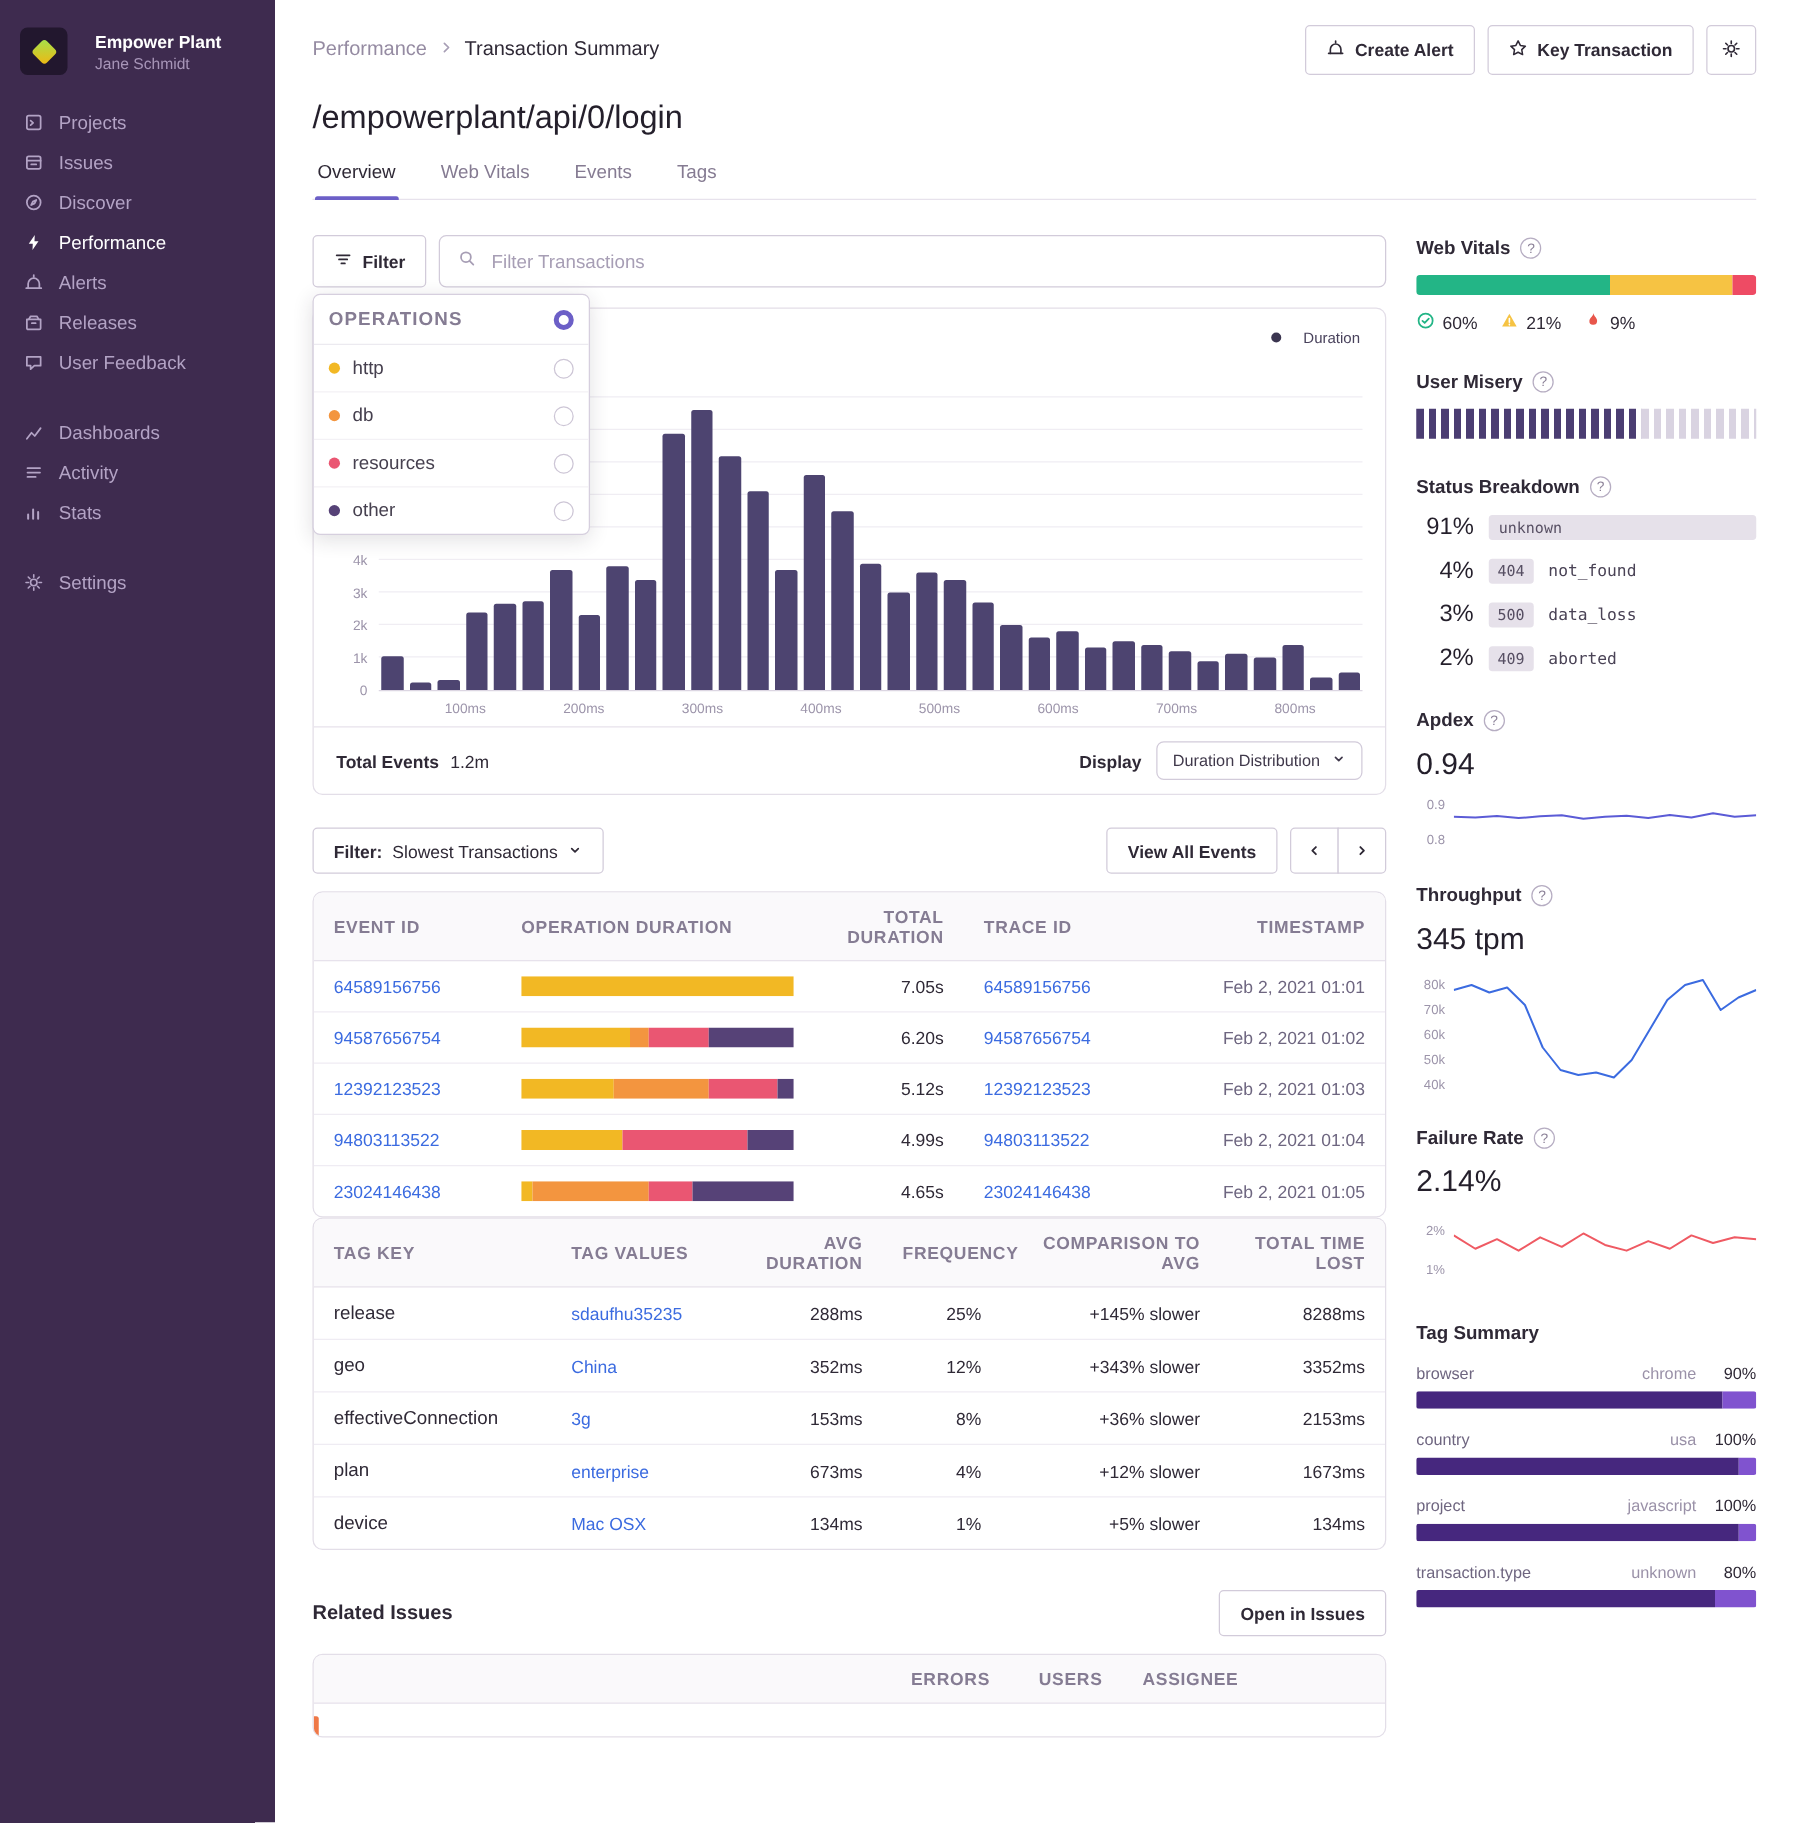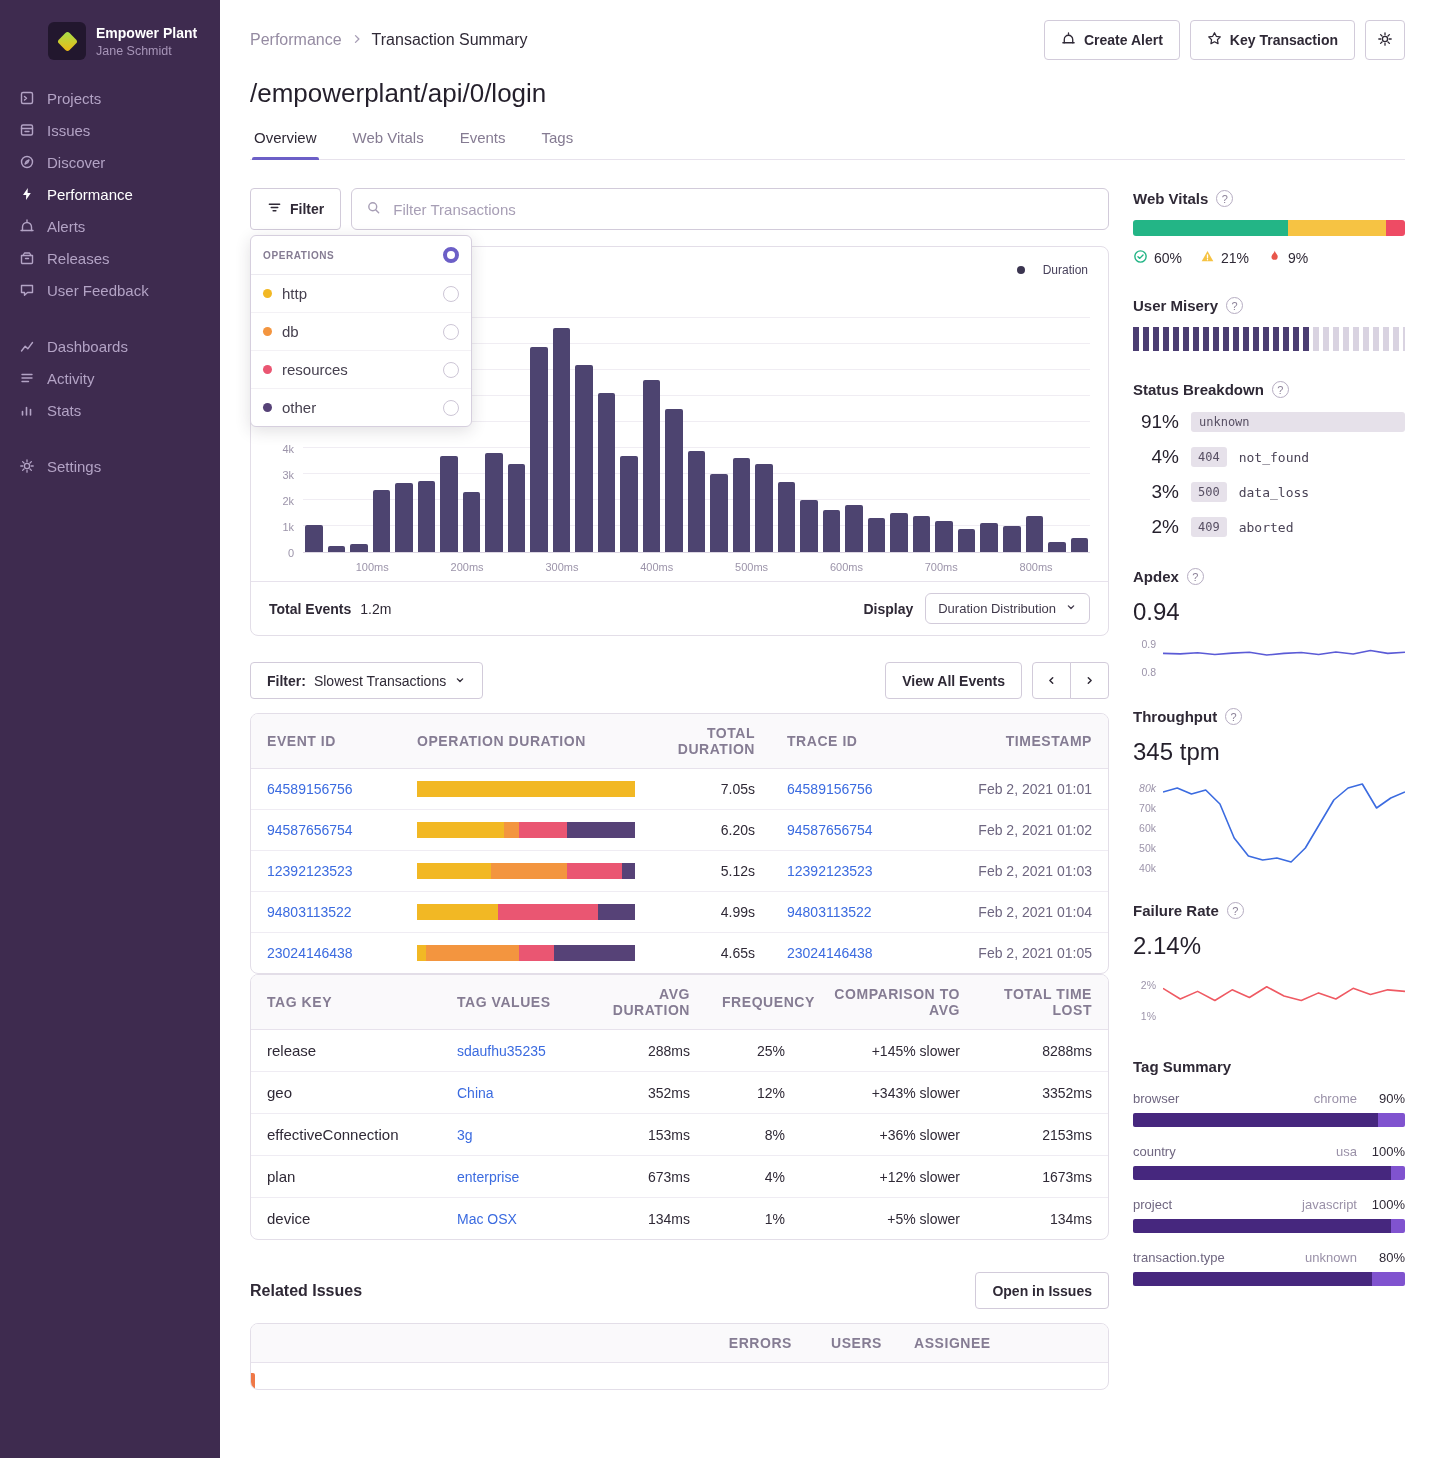--- a/index.html
+++ b/index.html
@@ -1,21 +1,21 @@
 <!DOCTYPE html>
 <html><head>
 <meta charset="utf-8">
 <style>
   * { box-sizing: border-box; }
   body { margin:0; width:1440px; min-height:1458px; font-family:"Liberation Sans", sans-serif; background:#fff; color:#2f2936; }
   .app { display:flex; min-height:1458px; }
 
   
   .sidebar { width:220px; flex-shrink:0; background:#3e2b4f; color:#b3a3c5; display:flex; flex-direction:column; padding:14px 0 18px; }
-  .org { display:flex; gap:10px; padding:8px 16px 22px; align-items:center;margin-left:32px; }
+  .org { display:flex; gap:22px; padding:8px 16px 22px; align-items:center; }
   .logo { width:38px; height:38px; border-radius:6px; background:#22172e; display:flex; align-items:center; justify-content:center; flex-shrink:0; }
   .logo-diamond { width:15px; height:15px; transform:rotate(45deg); background:linear-gradient(135deg,#a4e24c,#f0b712); border-radius:3px; }
   .org-name { color:#fff; font-weight:700; font-size:14px; }
   .user-name { color:#a795b8; font-size:12.5px; margin-top:3px; }
   .nav-item { display:flex; align-items:center; gap:11px; padding:7px 18px; font-size:15px; color:#b3a3c5; cursor:pointer; }
   .nav-item.active { color:#fff; }
   .nicon { width:18px; height:18px; display:flex; align-items:center; justify-content:center; flex-shrink:0; }
   .nav-group { margin-top:24px; }
   .sidebar-footer { margin-top:auto; }
 
@@ -35,21 +35,21 @@
   .content-row { display:flex; gap:24px; margin-top:28px; }
   .primary { flex:1; min-width:0; }
   .rail { width:272px; flex-shrink:0; padding-top:2px; }
 
   
   .filter-row { display:flex; gap:10px; position:relative; margin-bottom:16px; }
   .search-box { flex:1; display:flex; align-items:center; gap:10px; border:1px solid #d2cbda; border-radius:6px; padding:0 14px; height:42px; color:#a299b0; }
   .search-box input { border:0; outline:0; flex:1; font-size:15px; color:#2f2936; font-family:inherit; background:transparent; }
   .search-box input::placeholder { color:#a79eb5; }
   .dropdown { position:absolute; top:47px; left:0; width:222px; background:#fff; border:1px solid #d6cfde; border-radius:6px; box-shadow:0 4px 16px rgba(43,34,51,.14); z-index:20; overflow:hidden; }
-  .dd-header { display:flex; align-items:center; justify-content:space-between; padding:11px 12px; border-bottom:1px solid #eceaf0; font-size:10px; font-weight:700; letter-spacing:.06em; color:#857c93; }
+  .dd-header { display:flex; align-items:center; justify-content:space-between; padding:11px 12px; border-bottom:1px solid #eceaf0; font-size:15px; font-weight:700; letter-spacing:.06em; color:#857c93; }
   .dd-item { display:flex; align-items:center; gap:10px; padding:10px 12px; font-size:15px; color:#46404f; border-bottom:1px solid #f3f1f5; cursor:pointer; }
   .dd-item:last-child { border-bottom:0; }
   .op-dot { width:9px; height:9px; border-radius:50%; flex-shrink:0; }
   .radio { width:16px; height:16px; border-radius:50%; border:1px solid #cdc6d6; margin-left:auto; flex-shrink:0; }
   .radio.selected { border:4.5px solid #6c5fc7; }
 
   
   .chart-card { border:1px solid #e3dee8; border-radius:8px; position:relative; padding:14px 18px 0; }
   .legend { position:absolute; top:16px; right:20px; display:flex; align-items:center; gap:18px; font-size:12px; color:#49425c; }
   .legend-dot { width:8px; height:8px; border-radius:50%; }
@@ -708,21 +708,21 @@
         </section>
 
         <section class="rail-sec">
           <div class="rail-head">
             <span class="rail-title">Throughput</span>
             <span class="qicon">?</span>
           </div>
           <div class="big-val">345 tpm</div>
           <div class="minichart throughput">
             <div class="spark-ylabels">
-                <div class="sylab" style="top: 12.5%; font-style: italic;">80k</div>
+                <div class="sylab" style="top: 12.5%;">80k</div>
                 <div class="sylab" style="top: 33.3333%;">70k</div>
                 <div class="sylab" style="top: 54.1667%;">60k</div>
                 <div class="sylab" style="top: 75%;">50k</div>
                 <div class="sylab" style="top: 95.8333%;">40k</div>
               </div>
             <div class="spark">
                 <svg viewBox="0 0 100 100" preserveAspectRatio="none" style="width:100%;height:100%;display:block">
                   <polyline points="0.00,16.67 5.88,12.50 11.76,18.75 17.65,14.58 23.53,29.17 29.41,64.58 35.29,83.33 41.18,87.50 47.06,85.42 52.94,89.58 58.82,75.00 64.71,50.00 70.59,25.00 76.47,12.50 82.35,8.33 88.24,33.33 94.12,22.92 100.00,16.67" fill="none" stroke="#3b6be0" stroke-width="1.6" vector-effect="non-scaling-stroke" stroke-linejoin="round"></polyline>
                 </svg>
               </div>

